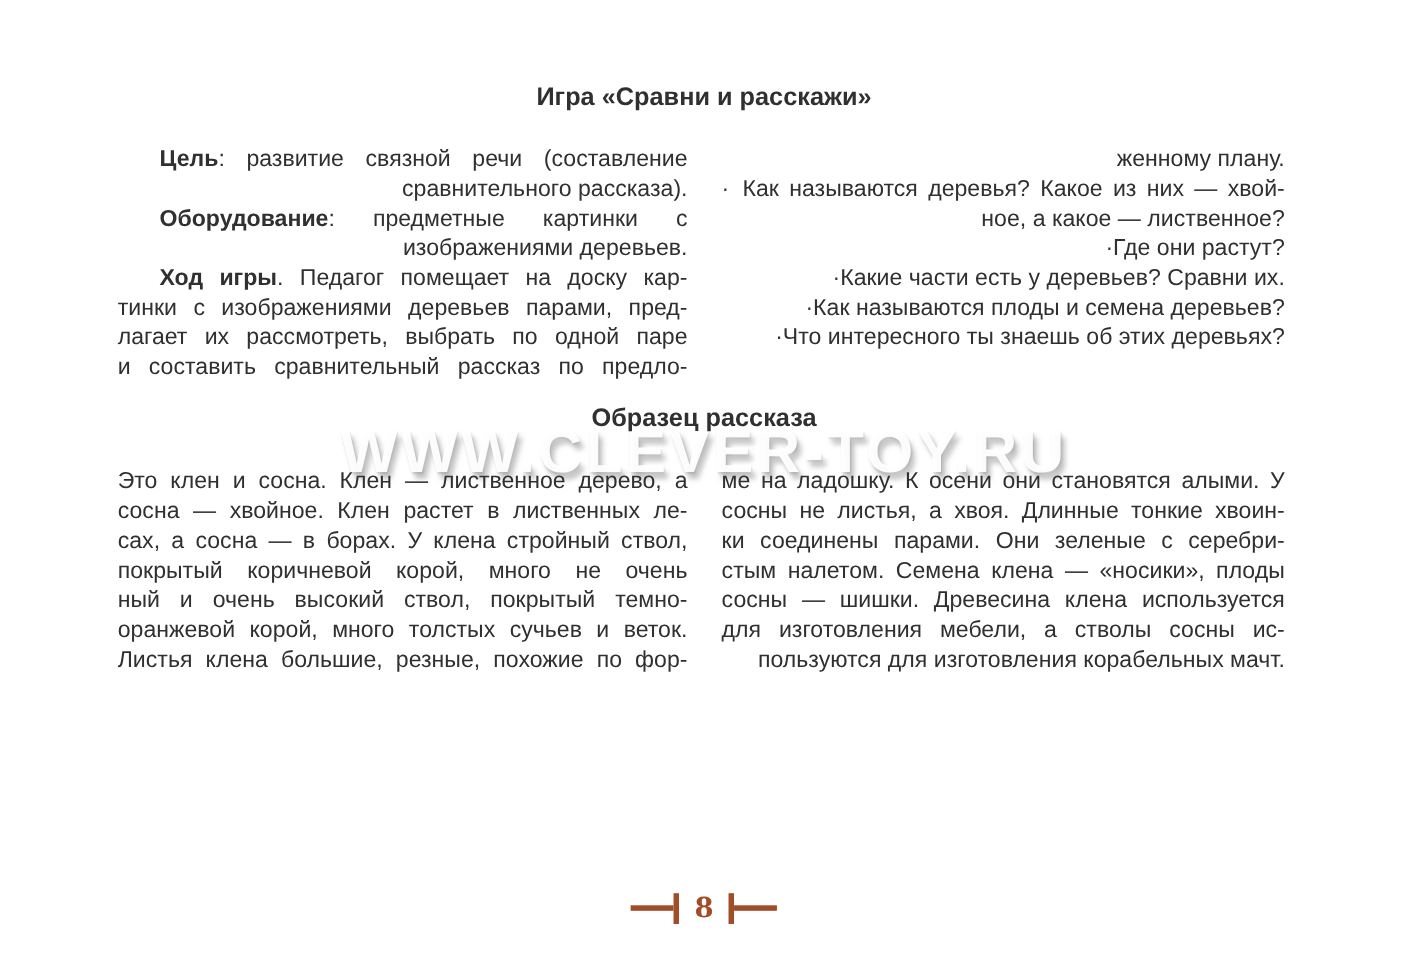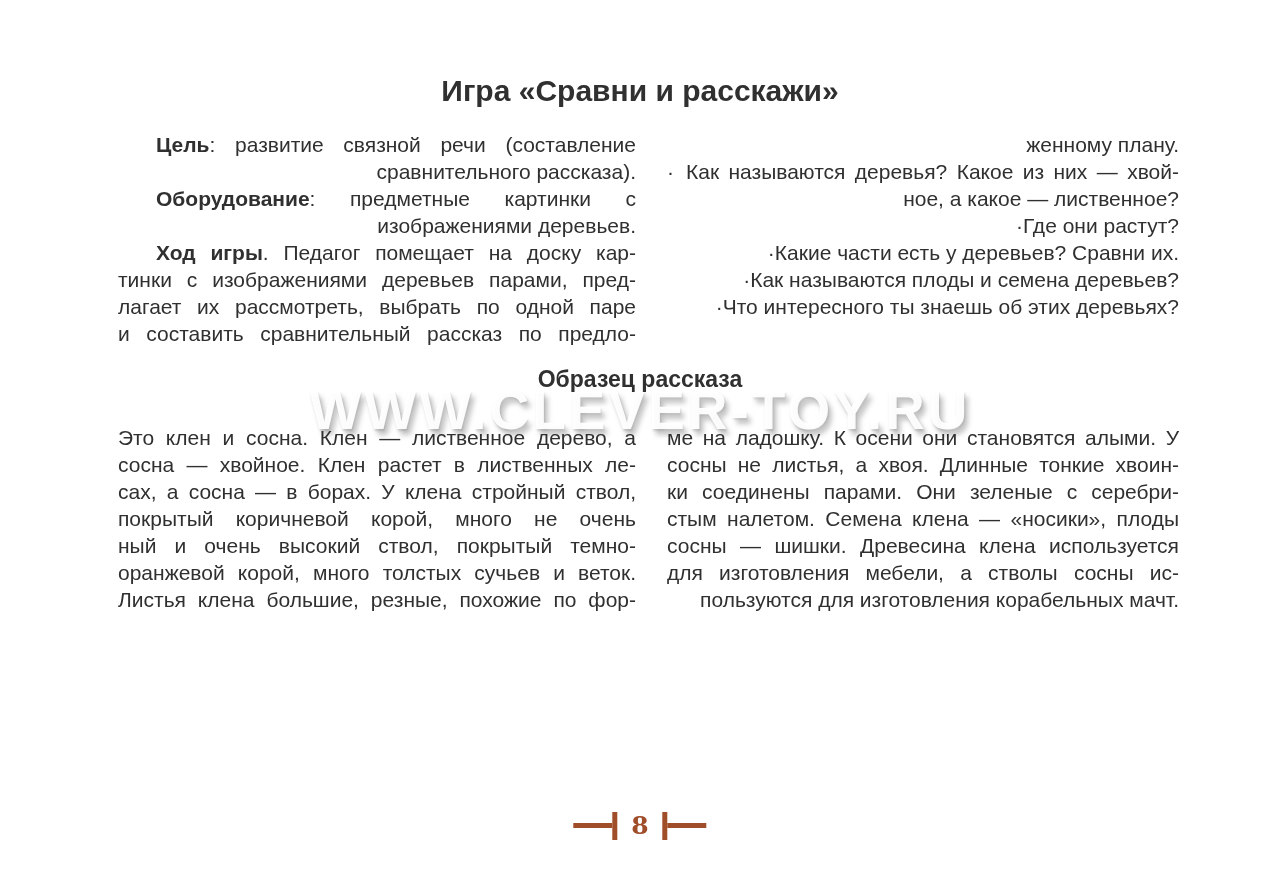--- a/index.html
+++ b/index.html
@@ -28,40 +28,39 @@
     z-index: 0;
     pointer-events: none;
   }
 
   .title {
     position: absolute;
     top: 74px;
     left: 0;
     width: 100%;
     text-align: center;
-    font-size: 30px;
+    font-size: 23px;
     font-weight: bold;
     z-index: 1;
   }
   .subtitle {
     position: absolute;
     top: 366px;
     left: 0;
     width: 100%;
     text-align: center;
     font-size: 23px;
     font-weight: bold;
     z-index: 1;
   }
 
   .col {
     position: absolute;
     font-size: 21px;
     z-index: 1;
-    margin-left: 11px;
   }
   .col.left  { left: 107px; width: 518px; }
   .col.right { left: 656px; width: 512px; }
   .col.s1 { top: 131px; }
   .col.s2 { top: 424px; }
 
   .tline { height: 27px; line-height: 27px; text-align: right; }
   .tline.j { text-align: justify; text-align-last: justify; }
   .tline.ind { text-indent: 38px; }
   .tline.cont { padding-left: 19px; }

